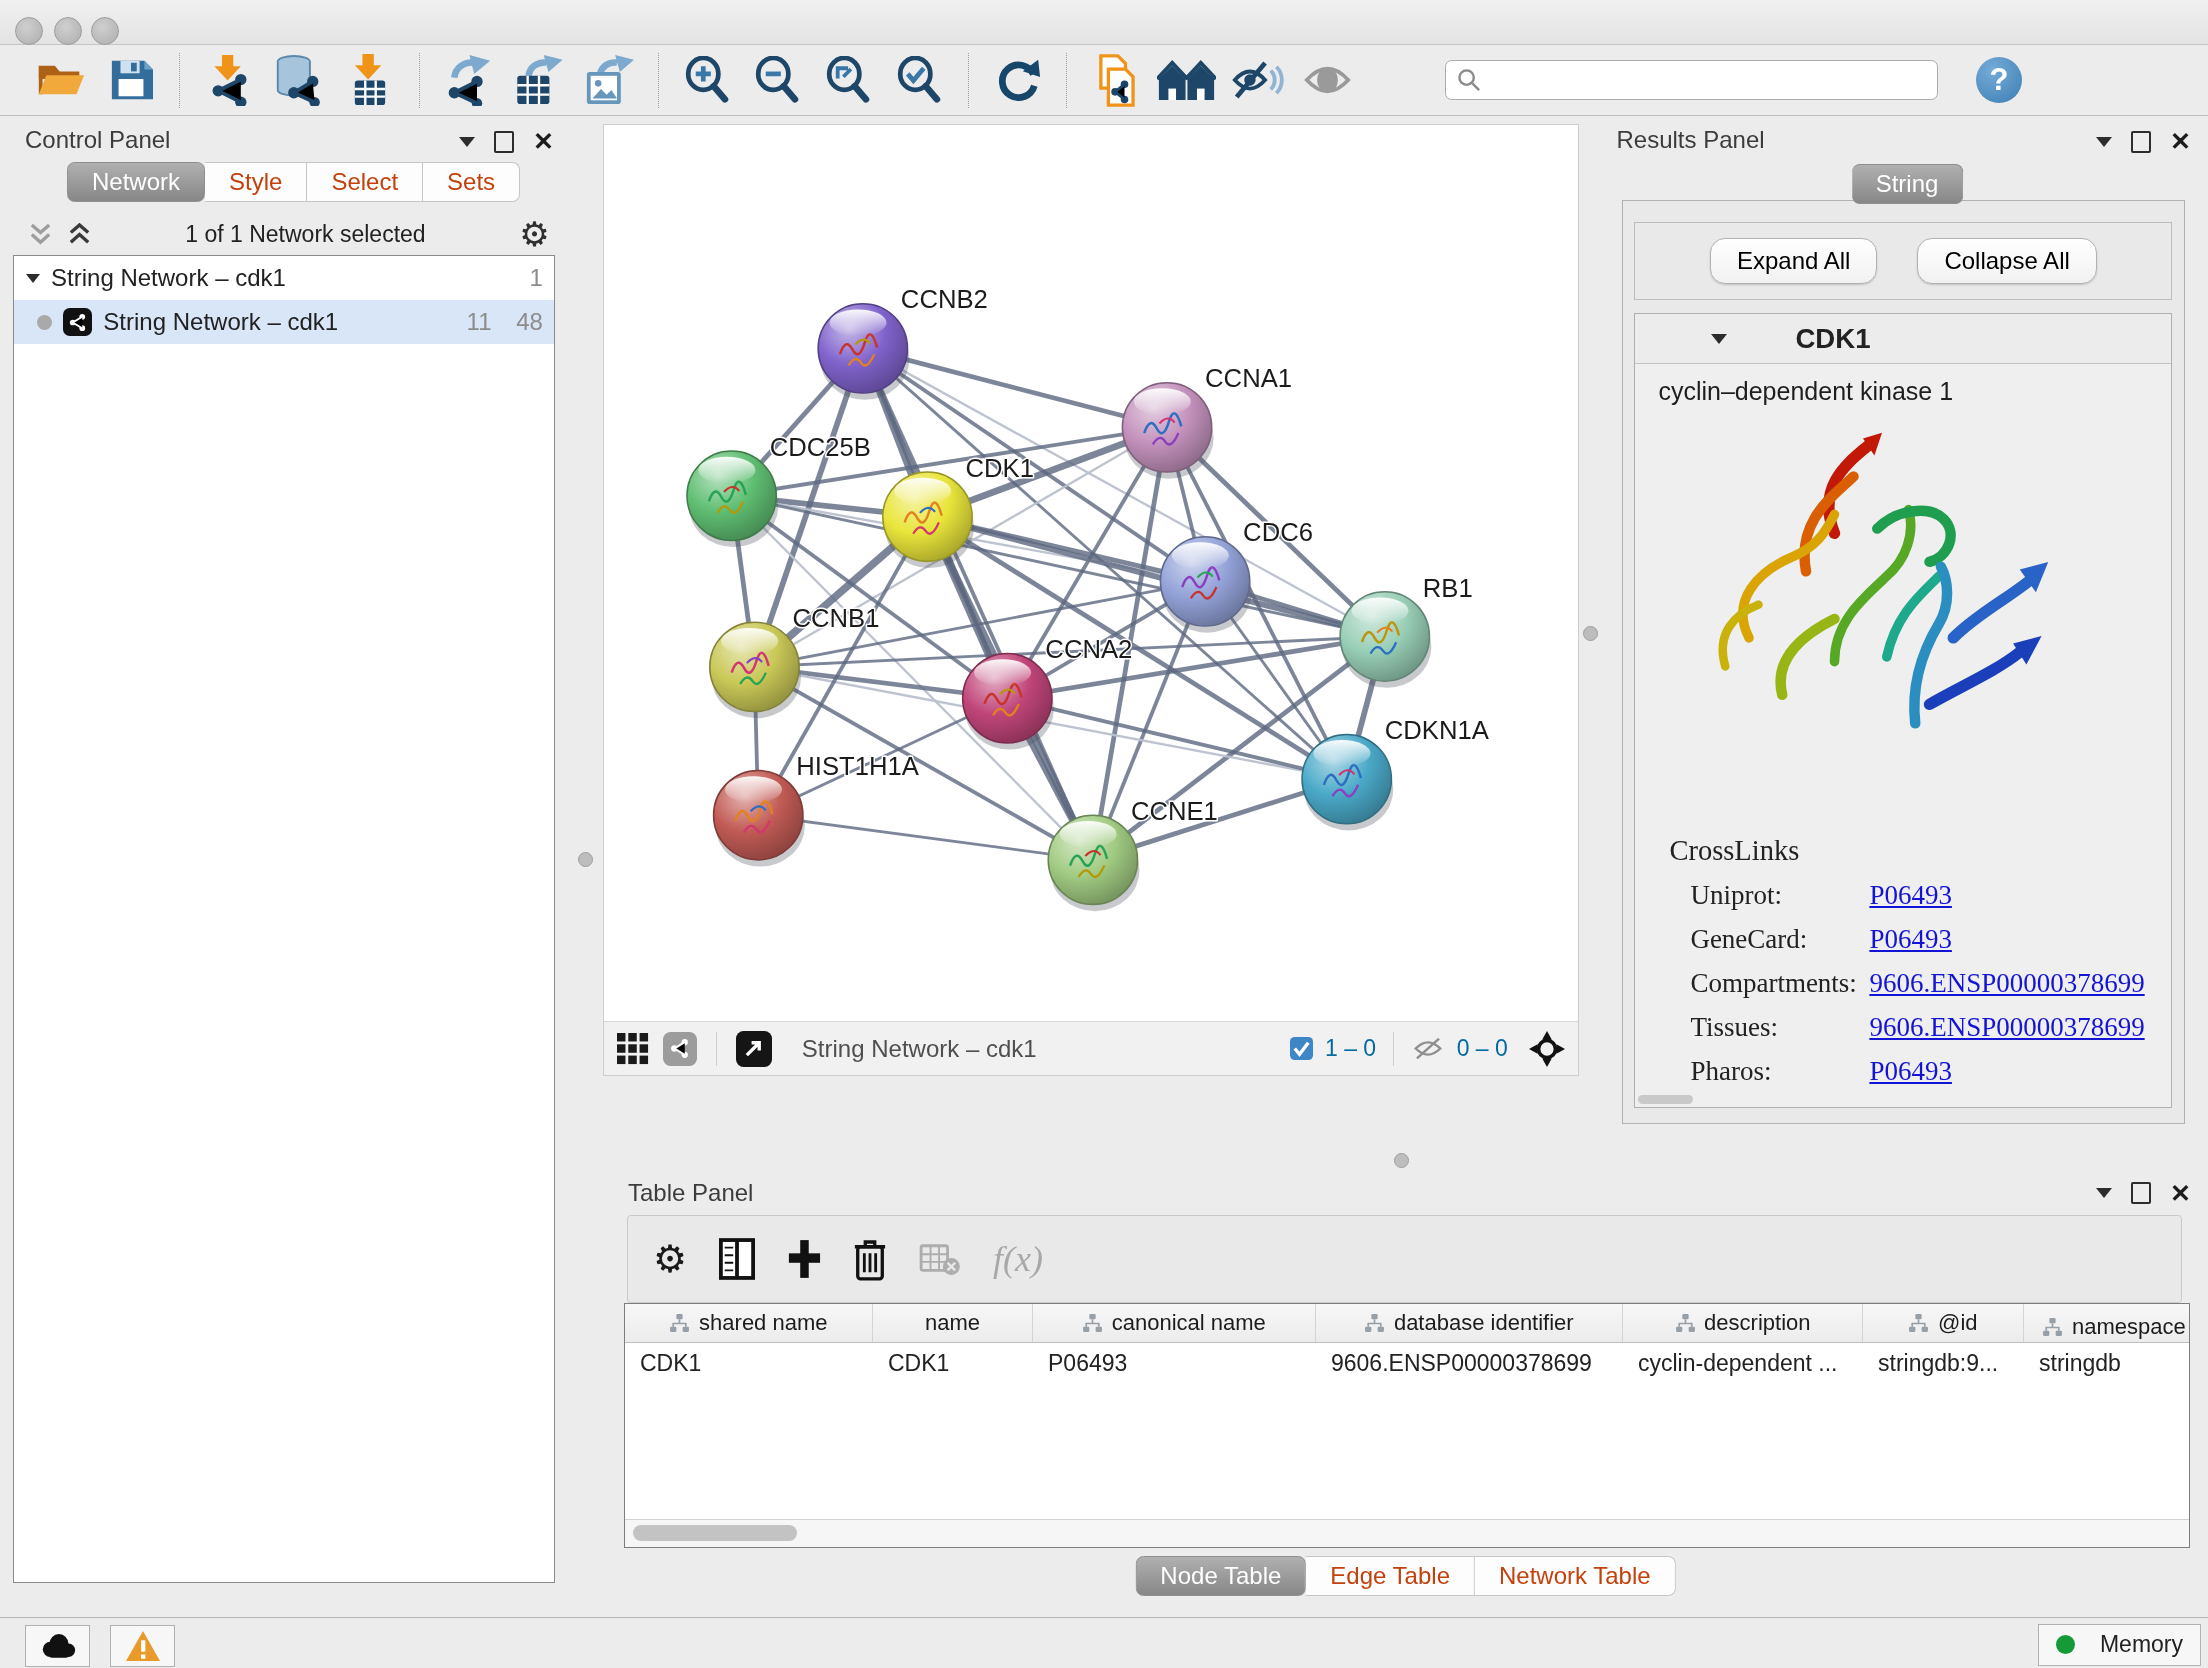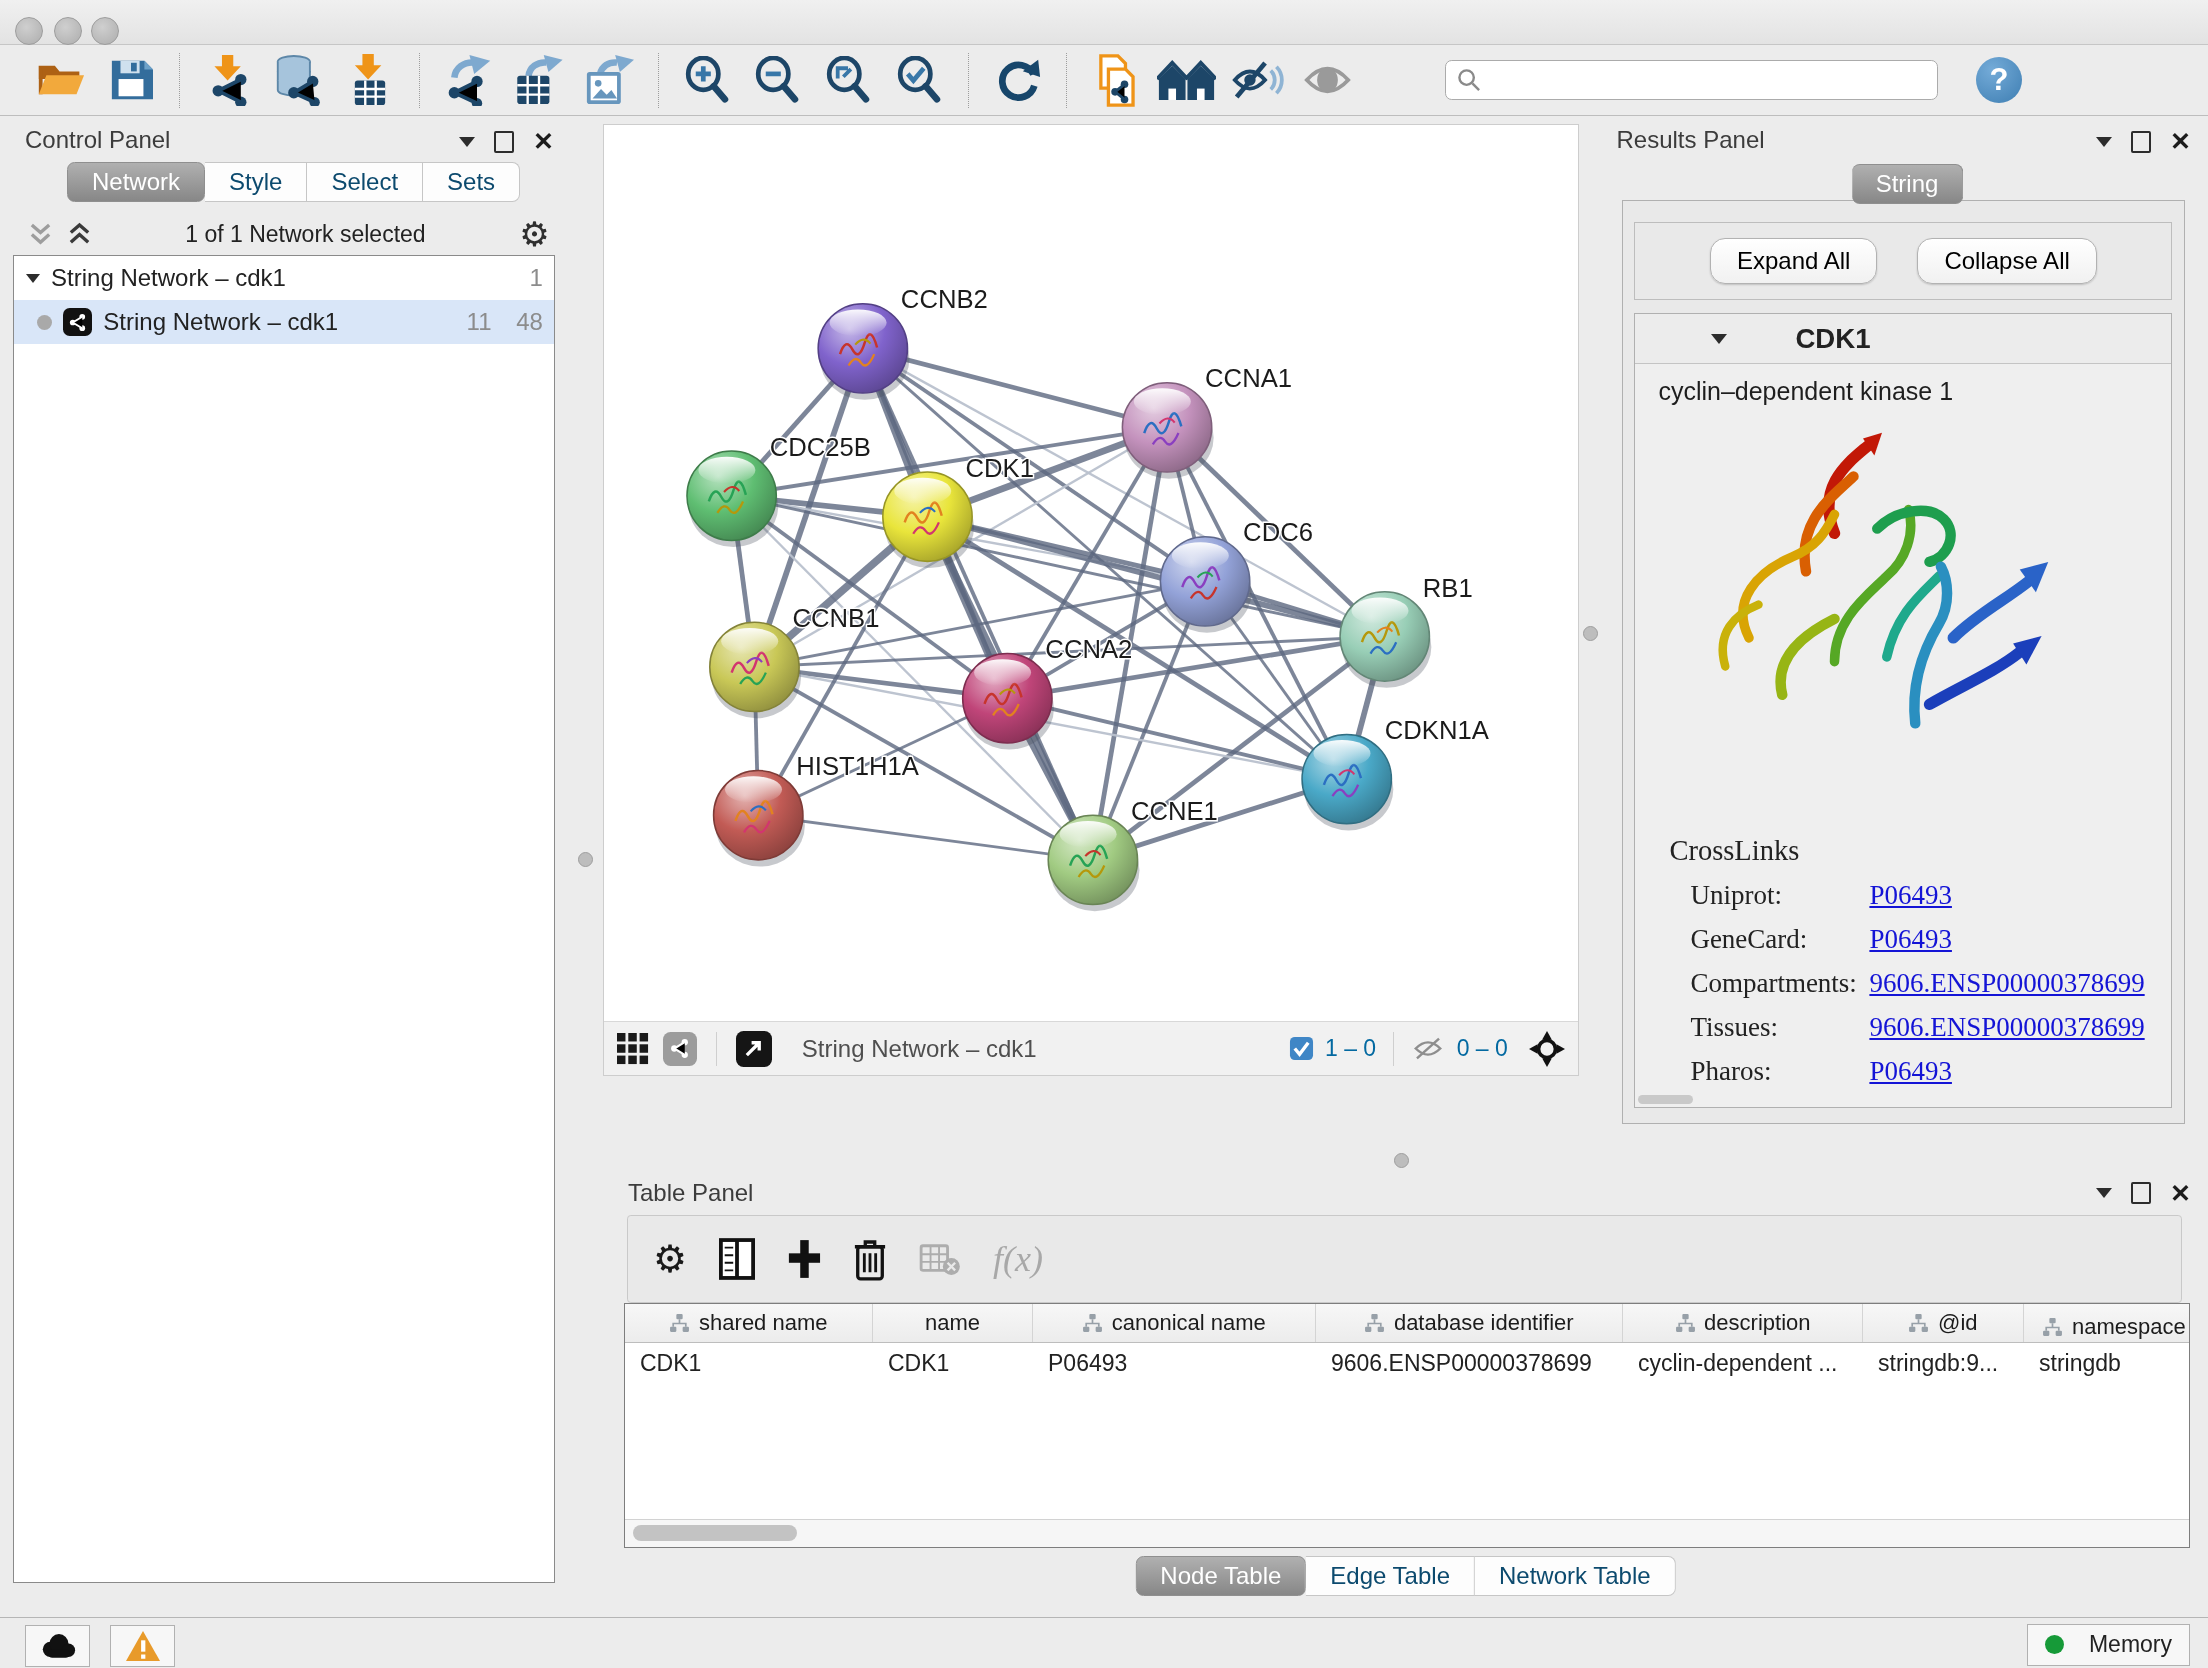--- a/index.html
+++ b/index.html
@@ -25,21 +25,21 @@
            font-size:31px;font-weight:700;display:flex;align-items:center;justify-content:center}
   
   .ptitle{font-size:24px;color:#3c3c3c}
   .winicons{display:flex;align-items:center;gap:19px}
   .tri-down{width:0;height:0;border-left:8.6px solid transparent;border-right:8.6px solid transparent;
             border-top:10.5px solid #2c2c2c}
   .sq{width:16px;height:18px;border:2.4px solid #2c2c2c;border-radius:1.9px}
   .xx{font-size:25px;font-weight:700;color:#1c1c1c;line-height:1}
   .tabbar{display:flex}
   .tab{padding:4.8px 24px;background:#fdfdfd;border:1px solid #c6c6c6;border-left:none;font-size:24px;
-       text-align:center;color:#0c4a6e;white-space:nowrap}
+       text-align:center;color:#c2410c;white-space:nowrap}
   .tab:first-child{border-left:1px solid #c6c6c6;border-radius:7.6px 0 0 7.6px}
   .tab:last-child{border-radius:0 7.6px 7.6px 0}
   .tab.sel{background:linear-gradient(#b0b0b0,#878787);color:#fff;border-color:#8f8f8f;border-radius:7.6px}
   .dot-handle{width:13.3px;height:13.3px;border-radius:50%;background:#bdbdbd;border:1px solid #9e9e9e}
   
   .treebox{background:#fff;border:1.9px solid #8a8a8a}
   .treerow{display:flex;align-items:center;font-size:24px;height:44px;padding:0 11.4px;gap:11.4px}
   .treerow .cnt{margin-left:auto;color:#8c8c8c}
   .treerow.sel{background:#d9e6f8}
   .sharebadge{width:28.5px;height:28.5px;border-radius:6.7px;background:#111;display:flex;
@@ -78,21 +78,21 @@
       border-right:1px solid #d4d4d4;box-sizing:border-box;flex:none;overflow:hidden;white-space:nowrap}
   .tr{display:flex;height:40px}
   .td{font-size:23px;line-height:40px;padding-left:15px;box-sizing:border-box;flex:none;
       overflow:hidden;white-space:nowrap}
   .hscroll{position:absolute;left:0;right:0;bottom:0;height:27px;background:#f6f6f6;border-top:1px solid #d2d2d2}
   .hthumb{position:absolute;left:7.6px;top:4.8px;width:164px;height:16px;border-radius:8.6px;background:#c3c3c3}
   
   .statusbar{left:0;bottom:0;width:100%;height:50px;border-top:1px solid #b5b5b5;background:#ececec}
   .sbtn{position:absolute;top:6.7px;width:63px;height:40px;background:#f7f7f7;border:1.9px solid #b1b1b1;
         display:flex;align-items:center;justify-content:center}
-  .membtn{position:absolute;top:5.7px;right:18px;height:40px;background:#f7f7f7;border:1.9px solid #b1b1b1;
+  .membtn{position:absolute;top:5.7px;right:7px;height:40px;background:#f7f7f7;border:1.9px solid #b1b1b1;
           display:flex;align-items:center;justify-content:center;gap:25px;padding:0 17px;font-size:23px}
   .memdot{width:19px;height:19px;border-radius:50%;background:#169a38}
 </style>
 </head>
 <body>
 
 <div class="abs titlebar">
   <div class="tlight" style="left:15px"></div>
   <div class="tlight" style="left:54px"></div>
   <div class="tlight" style="left:91px"></div>

